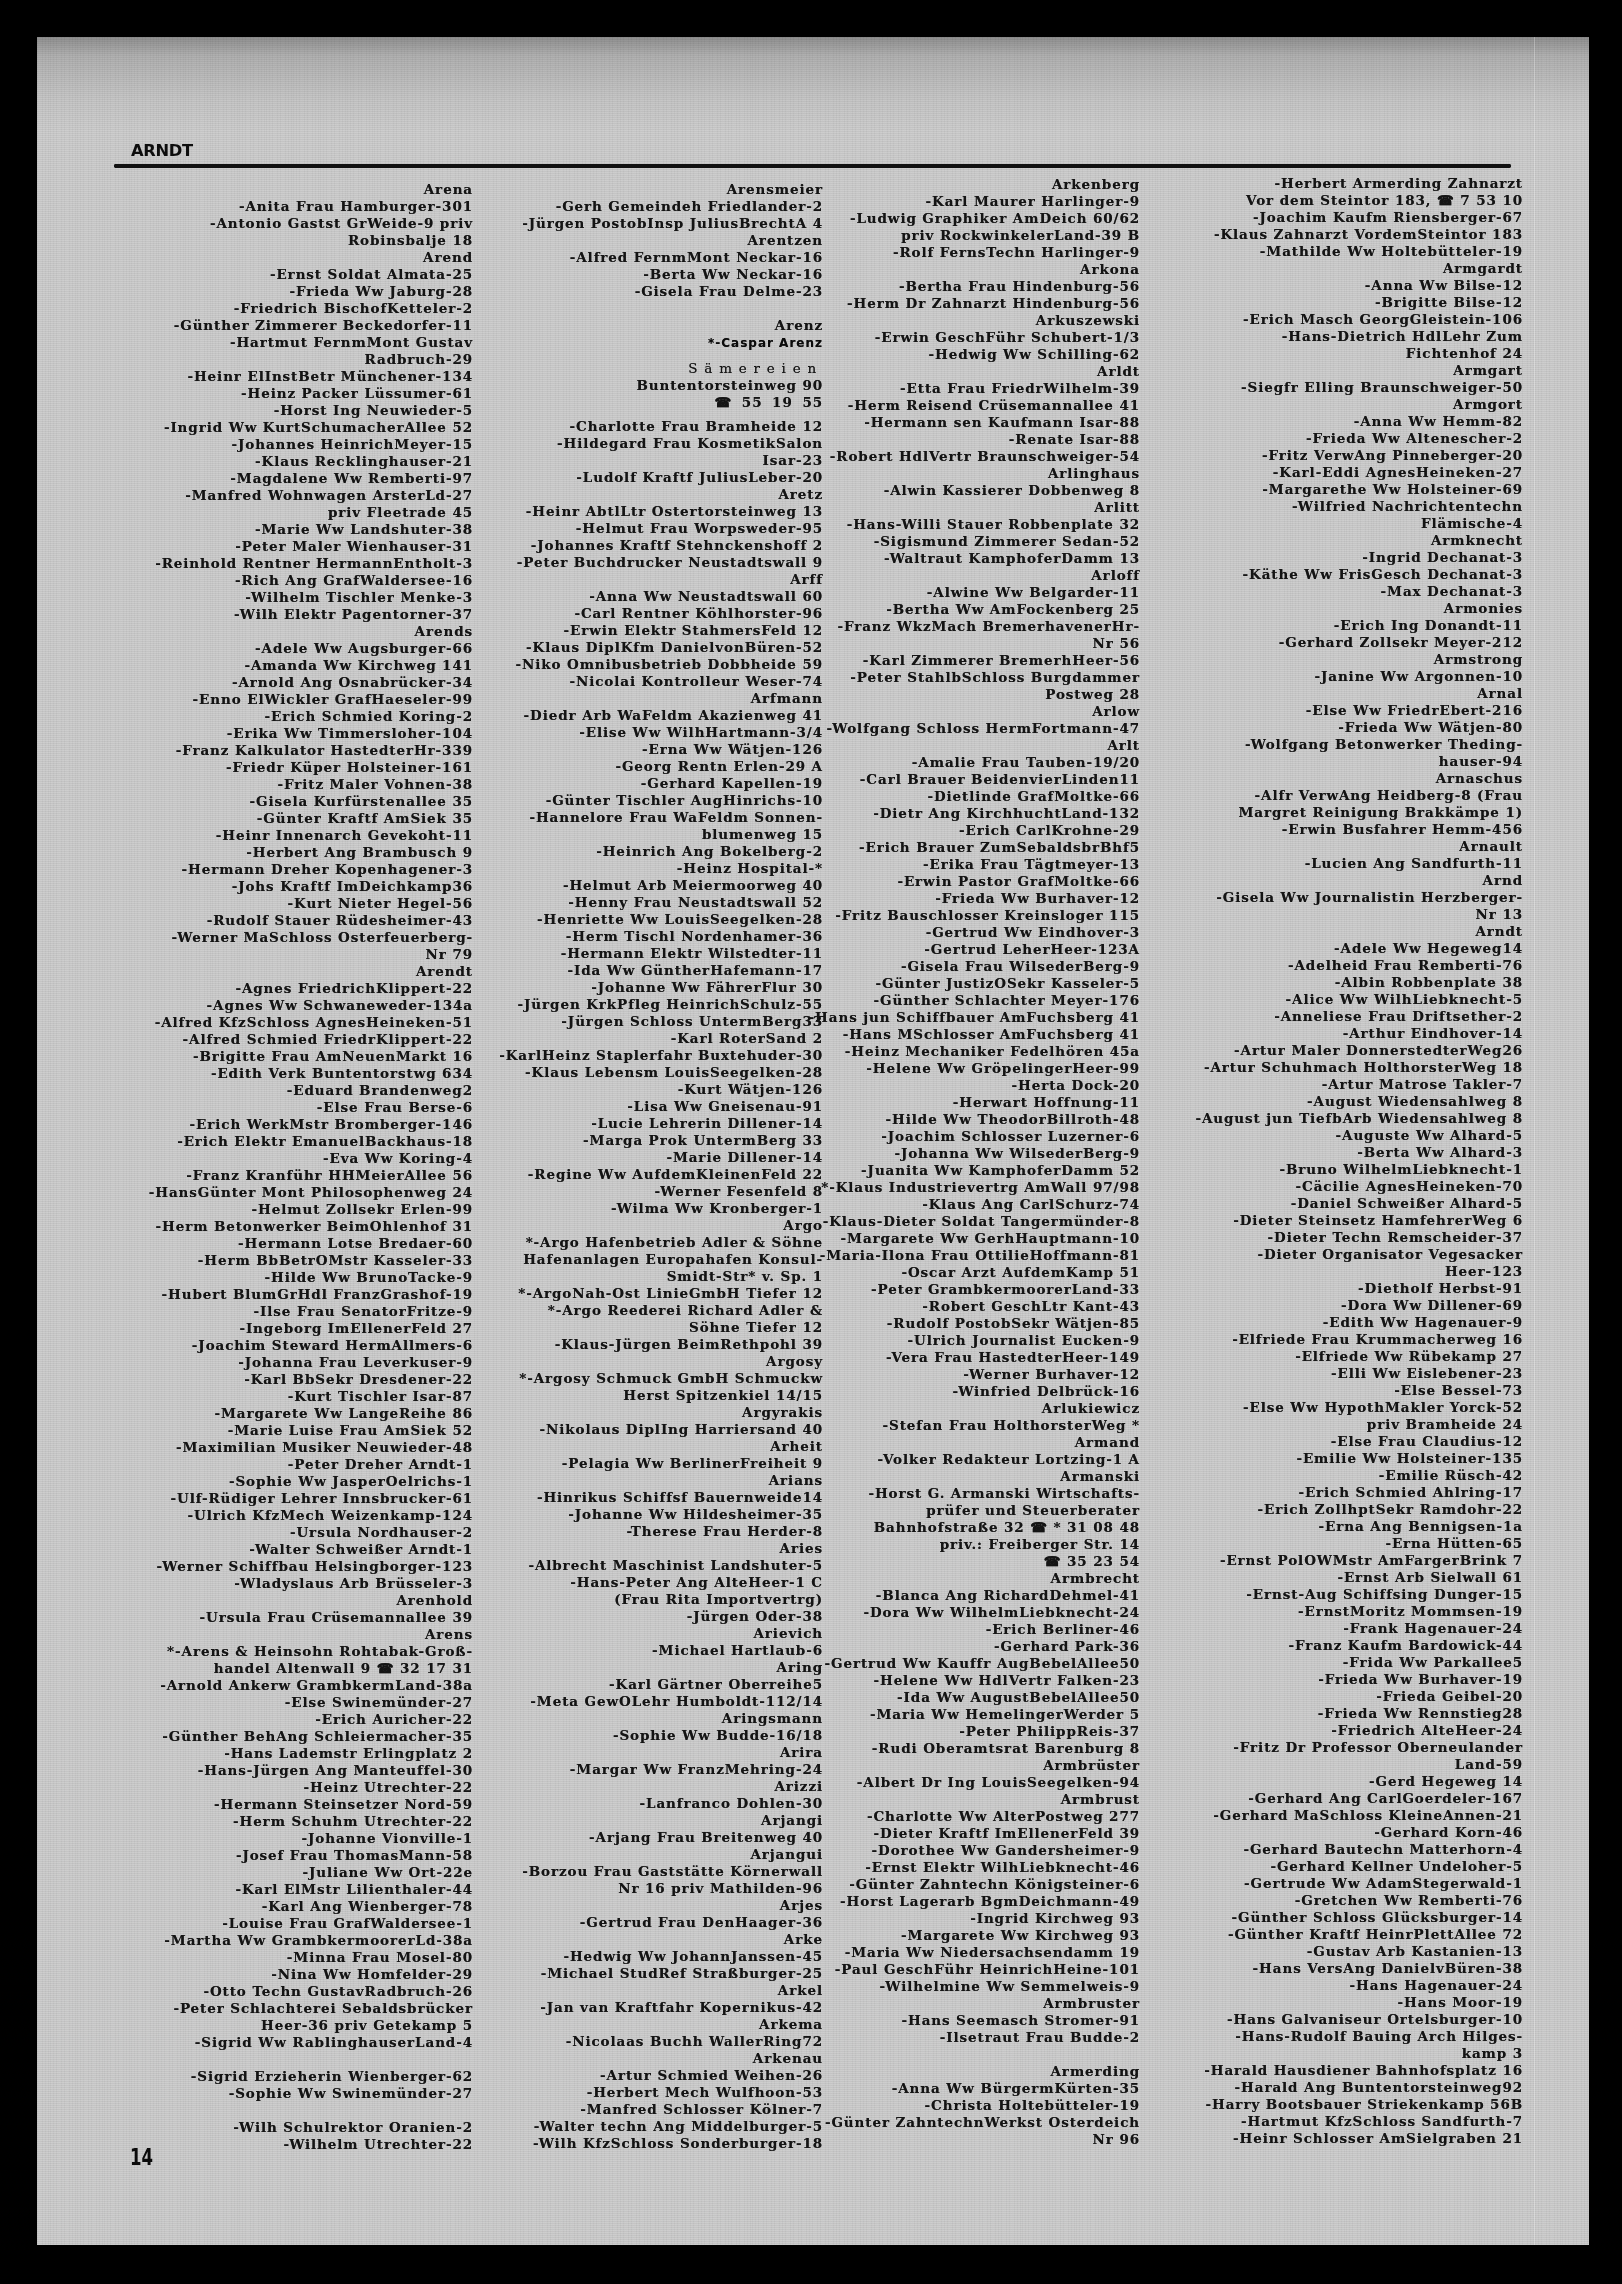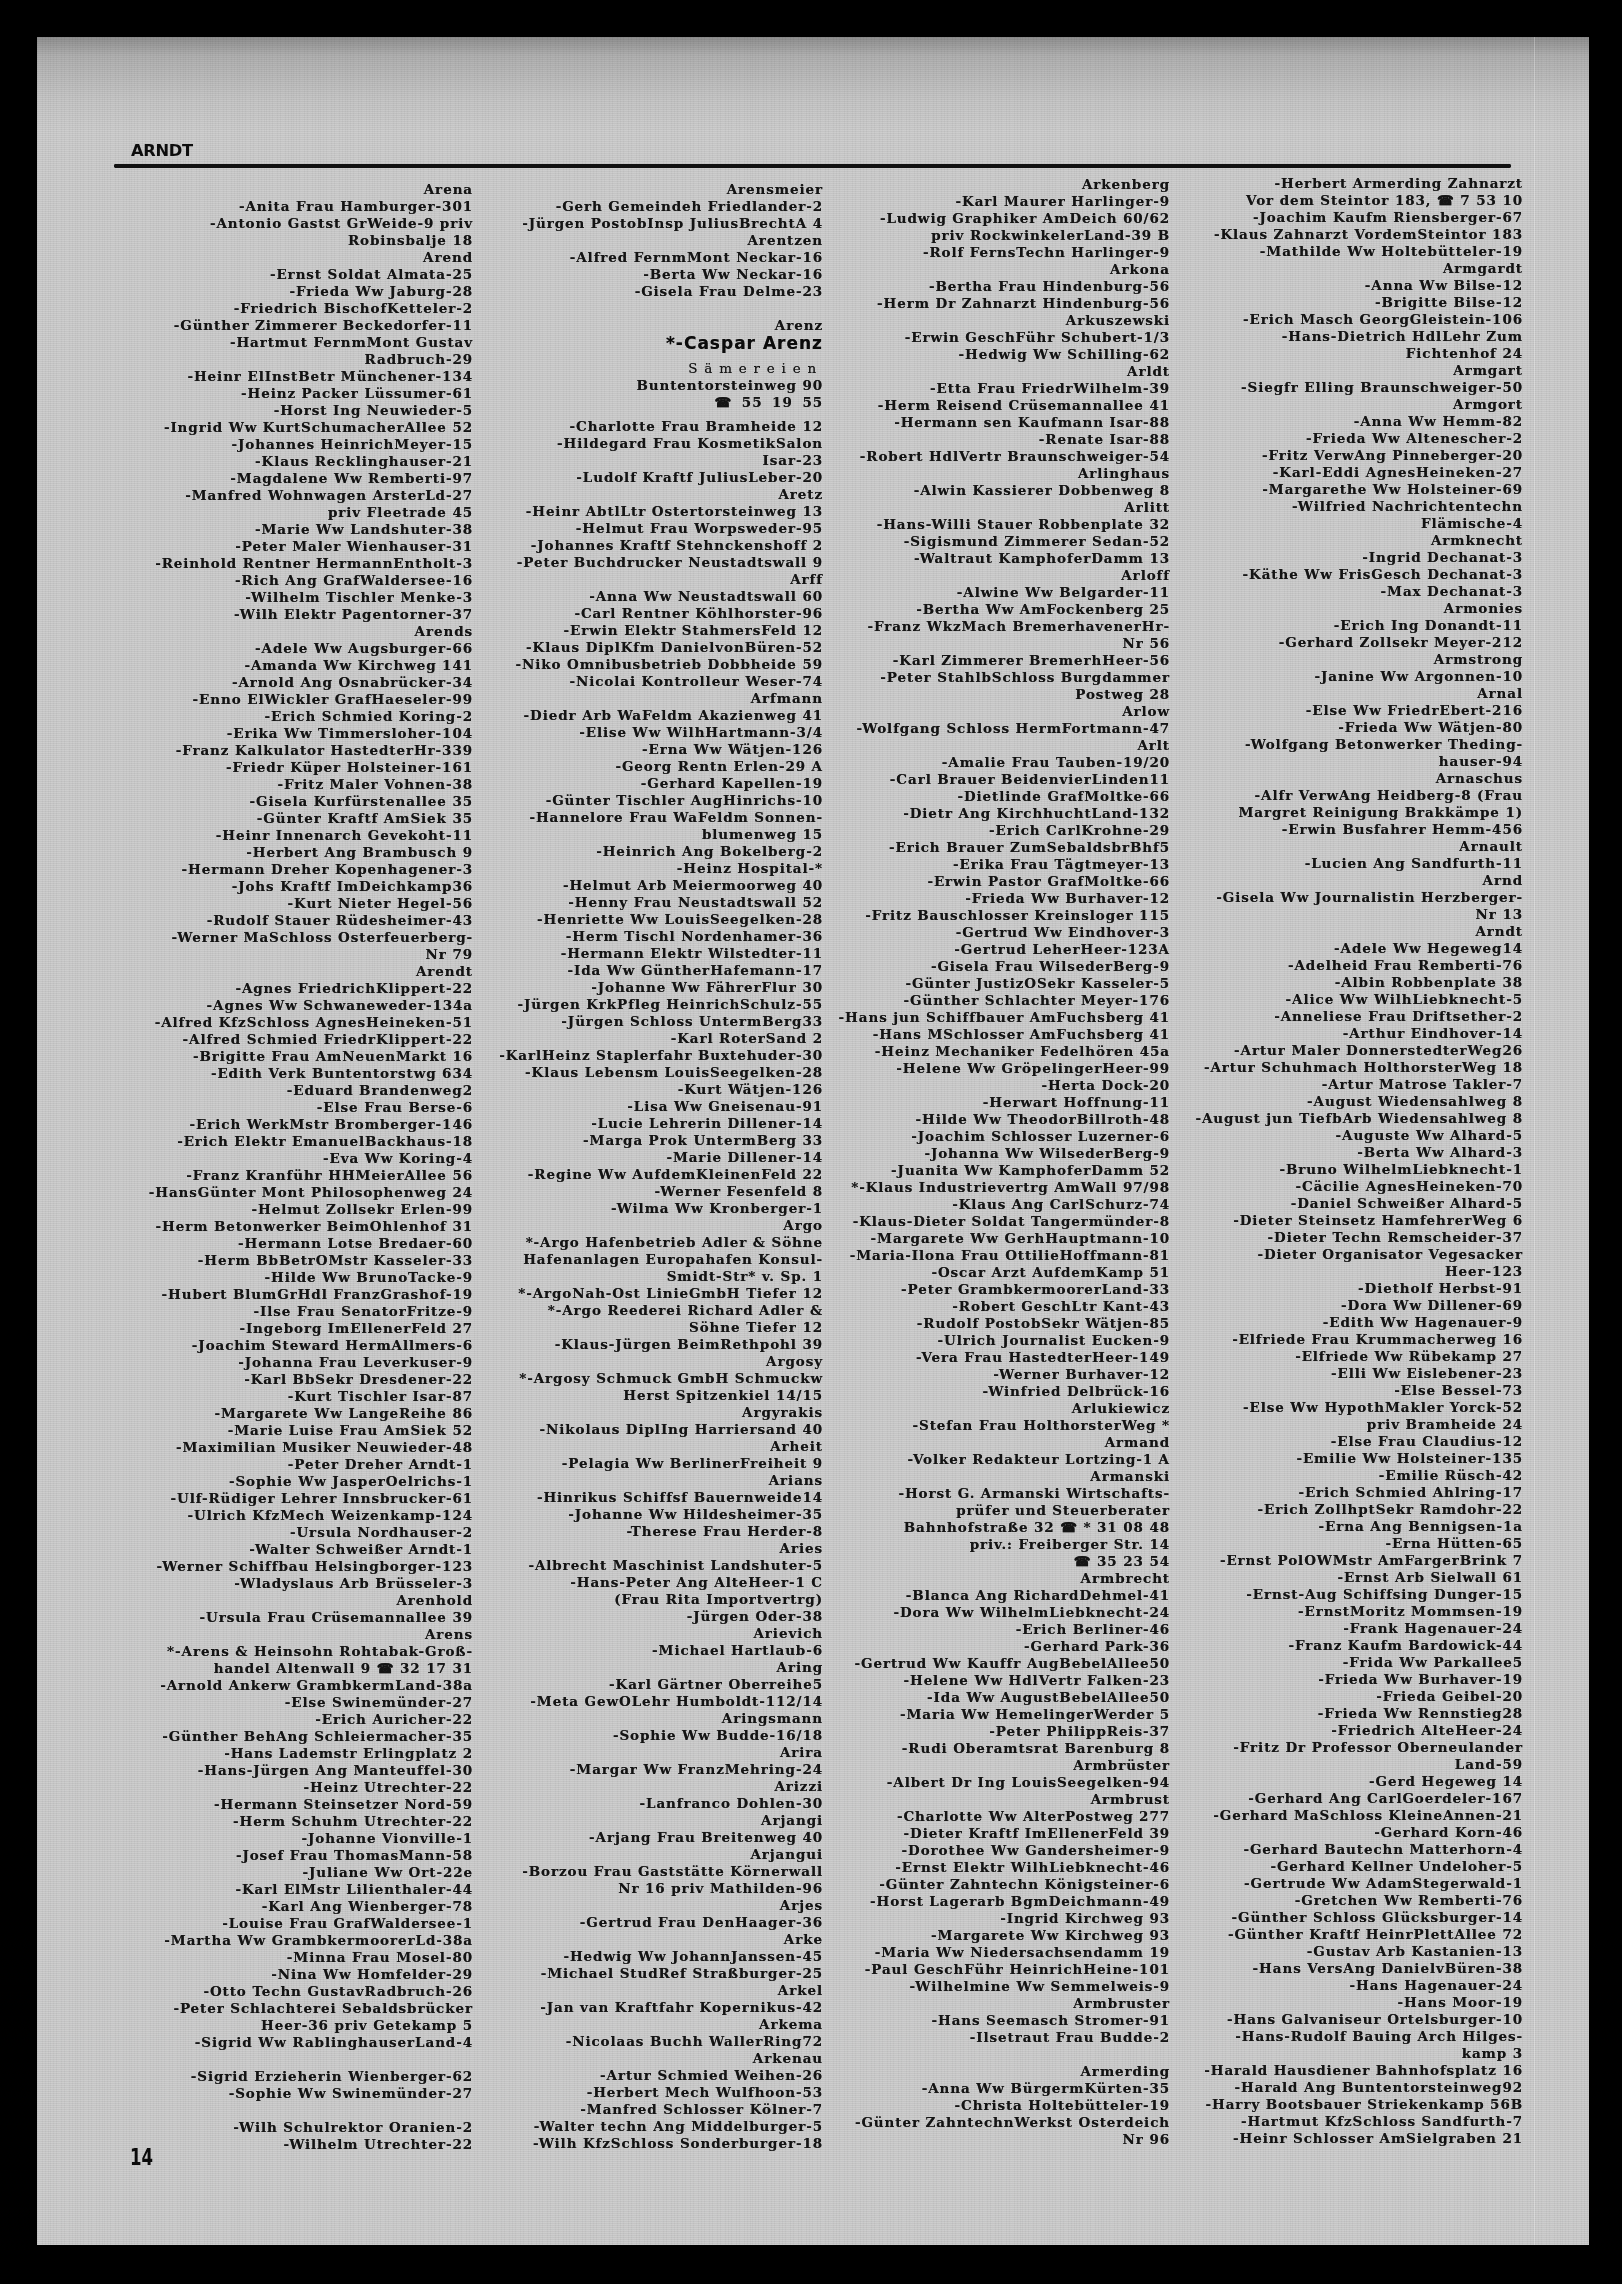--- a/index.html
+++ b/index.html
@@ -25,38 +25,38 @@
     font-family: "DejaVu Sans", sans-serif; font-weight: bold;
     font-size: 16.3px; line-height: 16.3px; letter-spacing: -0.3px; color: #0d0d0d;
   }
   .head-rule {
     position: absolute; left: 77px; top: 127px; width: 1397px; height: 4.1px;
     background: #111; border-radius: 1.4px;
   }
   .col { position: absolute; width: 349px; text-align: right; }
   #col0 { left: 87px; top: 144px; }
   #col1 { left: 437px; top: 144px; }
-  #col2 { left: 784px; top: 139px; }
+  #col2 { left: 754px; top: 139px; }
   #col3 { left: 1137px; top: 138px; }
 
   .ln {
     height: 17px; line-height: 17px; white-space: nowrap;
     font-family: "DejaVu Serif", serif; font-weight: bold;
     font-size: 13.5px; letter-spacing: 0.9px; color: #141414;
     text-shadow: 0 0 0.4px rgba(0,0,0,0.55);
   }
   .ln.surname { padding-left: 0; }
   .ln.entry { padding-left: 8.1px; }
   .ln.cont { padding-left: 27px; }
   .ln.star { padding-left: 2px; }
   .ln.blank { }
   .ln.ad-title {
     height: 19px; line-height: 19px; padding-left: 2px;
     font-family: "DejaVu Sans", sans-serif; font-weight: bold;
-    font-size: 17px; letter-spacing: 1px; color: #0b0b0b;
+    font-size: 12px; letter-spacing: 1px; color: #0b0b0b;
   }
   .ln.ad-spaced { margin-top: 6.8px; padding-left: 23px; letter-spacing: 6.8px; font-weight: normal; }
   .ln.ad-line { padding-left: 23px; }
   .ln.ad-phone { padding-left: 20.3px; margin-bottom: 6.8px; word-spacing: 4.1px; }
 
   .page-number {
     position: absolute; left: 93px; top: 2109px;
     font-family: "DejaVu Sans", sans-serif; font-weight: bold;
     font-size: 23px; line-height: 23px; color: #0b0b0b;
     transform: scaleX(0.72); transform-origin: left top;

